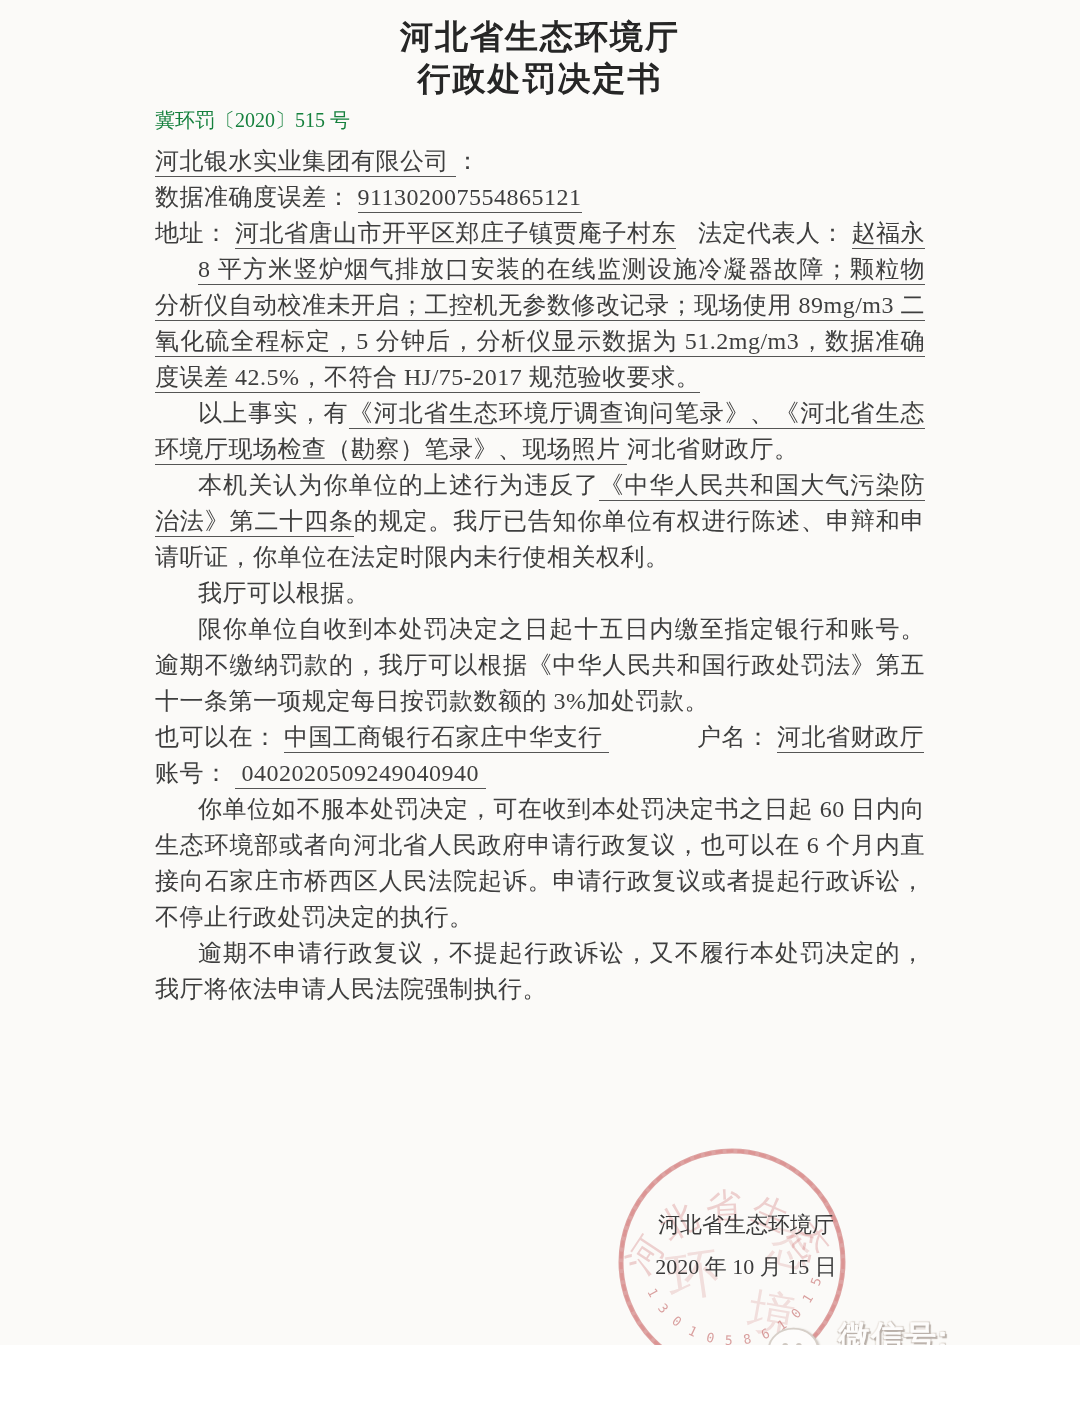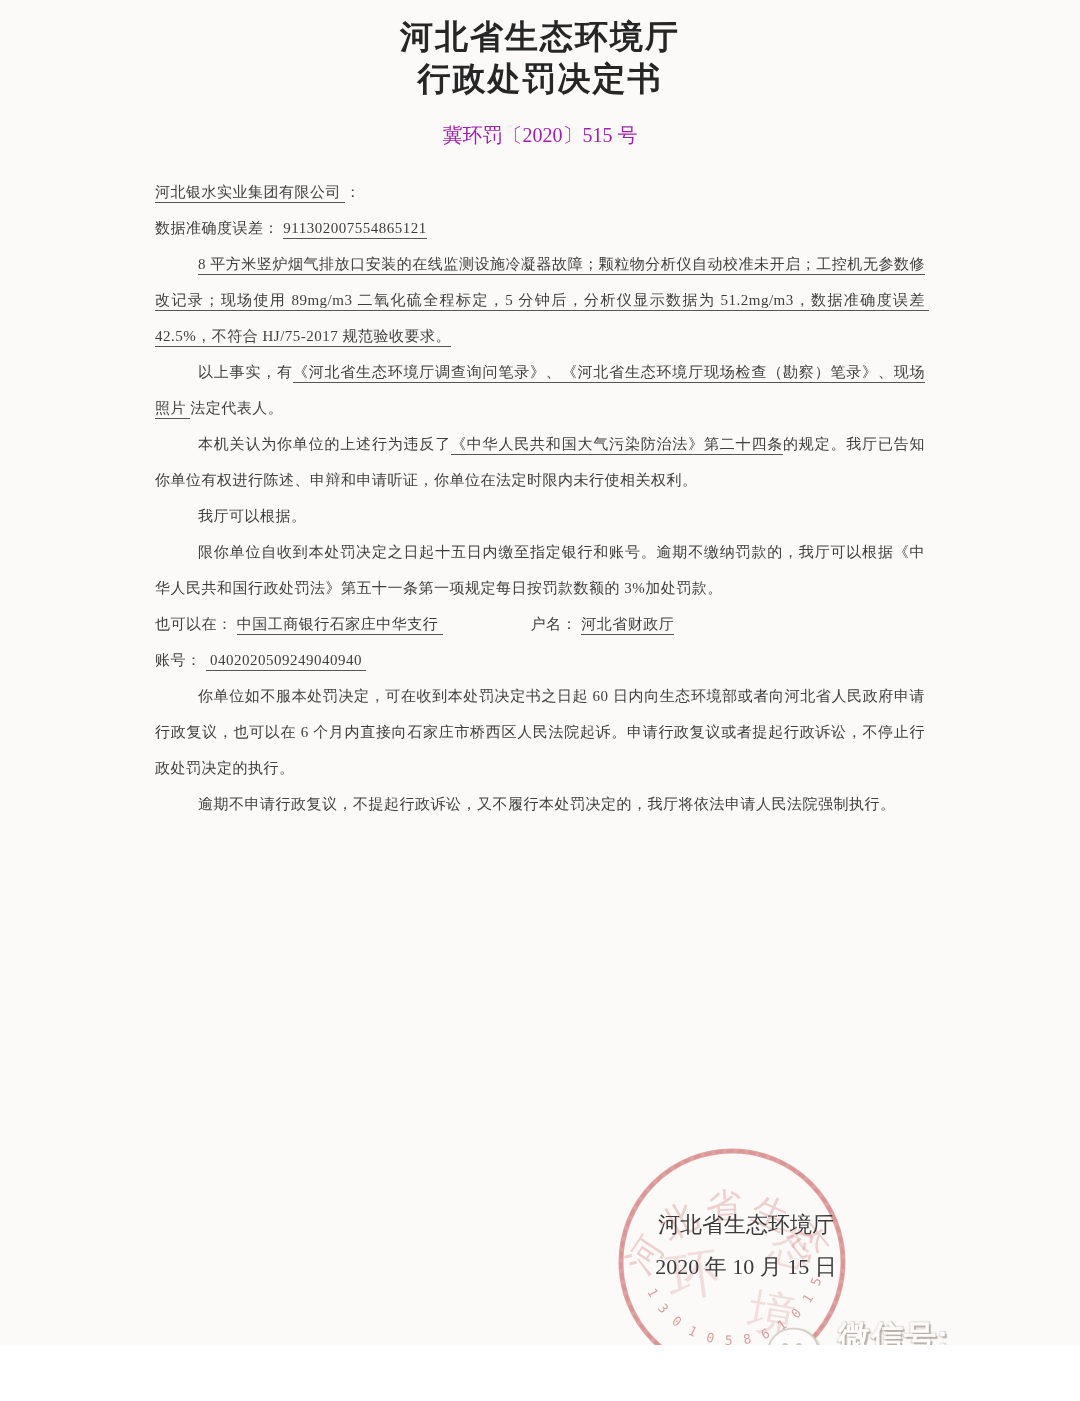--- a/index.html
+++ b/index.html
@@ -16,31 +16,31 @@
     padding-top:16px;
     text-align:center;
     font-size:33px;
     font-weight:bold;
     line-height:42px;
     color:#262626;
     letter-spacing:2px;
   }
   .docno{
     width:770px;
-    margin:20px auto 0;
-    text-align:center;
+    margin:5px auto 0;
+    text-align:left;
     font-size:20px;
     line-height:30px;
-    color:#a21caf;
+    color:#15803d;
   }
   
   .content{
     width:770px;
-    margin:24px auto 0;
-    font-size:15px;
+    margin:8px auto 0;
+    font-size:24px;
     line-height:36px;
     text-align:justify;
     letter-spacing:.5px;
   }
   .para{margin:0;}
   .para.indent{text-indent:43px;}
   .u{
     border-bottom:1px solid #555;
     padding-bottom:2px;
     white-space:pre-wrap;
@@ -88,22 +88,23 @@
 
   <div class="title">
     <div>河北省生态环境厅</div>
     <div>行政处罚决定书</div>
   </div>
   <div class="docno">冀环罚〔2020〕515 号</div>
 
   <div class="content">
       <p class="para"><span class="u">河北银水实业集团有限公司&nbsp;</span><span>：</span></p>
       <p class="para"><span>数据准确度误差： </span><span class="u">911302007554865121</span></p>
+      <p class="para"><span>地址： </span><span class="u">河北省唐山市开平区郑庄子镇贾庵子村东</span><span class="gap" style="width: 22px;"></span><span>法定代表人： </span><span class="u">赵福永</span></p>
       <p class="para indent"><span class="u">8 平方米竖炉烟气排放口安装的在线监测设施冷凝器故障；颗粒物分析仪自动校准未开启；工控机无参数修改记录；现场使用 89mg/m3 二氧化硫全程标定，5 分钟后，分析仪显示数据为 51.2mg/m3，数据准确度误差 42.5%，不符合 HJ/75-2017 规范验收要求。</span></p>
-      <p class="para indent"><span>以上事实，有</span><span class="u">《河北省生态环境厅调查询问笔录》、《河北省生态环境厅现场检查（勘察）笔录》、现场照片&nbsp;</span><span>法定代表人。</span></p>
+      <p class="para indent"><span>以上事实，有</span><span class="u">《河北省生态环境厅调查询问笔录》、《河北省生态环境厅现场检查（勘察）笔录》、现场照片&nbsp;</span><span>河北省财政厅。</span></p>
       <p class="para indent"><span>本机关认为你单位的上述行为违反了</span><span class="u">《中华人民共和国大气污染防治法》第二十四条</span><span>的规定。我厅已告知你单位有权进行陈述、申辩和申请听证，你单位在法定时限内未行使相关权利。</span></p>
       <p class="para indent"><span>我厅可以根据。</span></p>
       <p class="para indent"><span>限你单位自收到本处罚决定之日起十五日内缴至指定银行和账号。逾期不缴纳罚款的，我厅可以根据《中华人民共和国行政处罚法》第五十一条第一项规定每日按罚款数额的 3%加处罚款。</span></p>
       <p class="para"><span>也可以在： </span><span class="u">中国工商银行石家庄中华支行&nbsp;</span><span class="gap" style="width: 88px;"></span><span>户名： </span><span class="u">河北省财政厅</span></p>
       <p class="para"><span>账号： </span><span class="u">&nbsp;0402020509249040940&nbsp;</span></p>
       <p class="para indent"><span>你单位如不服本处罚决定，可在收到本处罚决定书之日起 60 日内向生态环境部或者向河北省人民政府申请行政复议，也可以在 6 个月内直接向石家庄市桥西区人民法院起诉。申请行政复议或者提起行政诉讼，不停止行政处罚决定的执行。</span></p>
       <p class="para indent"><span>逾期不申请行政复议，不提起行政诉讼，又不履行本处罚决定的，我厅将依法申请人民法院强制执行。</span></p>
     </div>
 
   <div class="seal">

